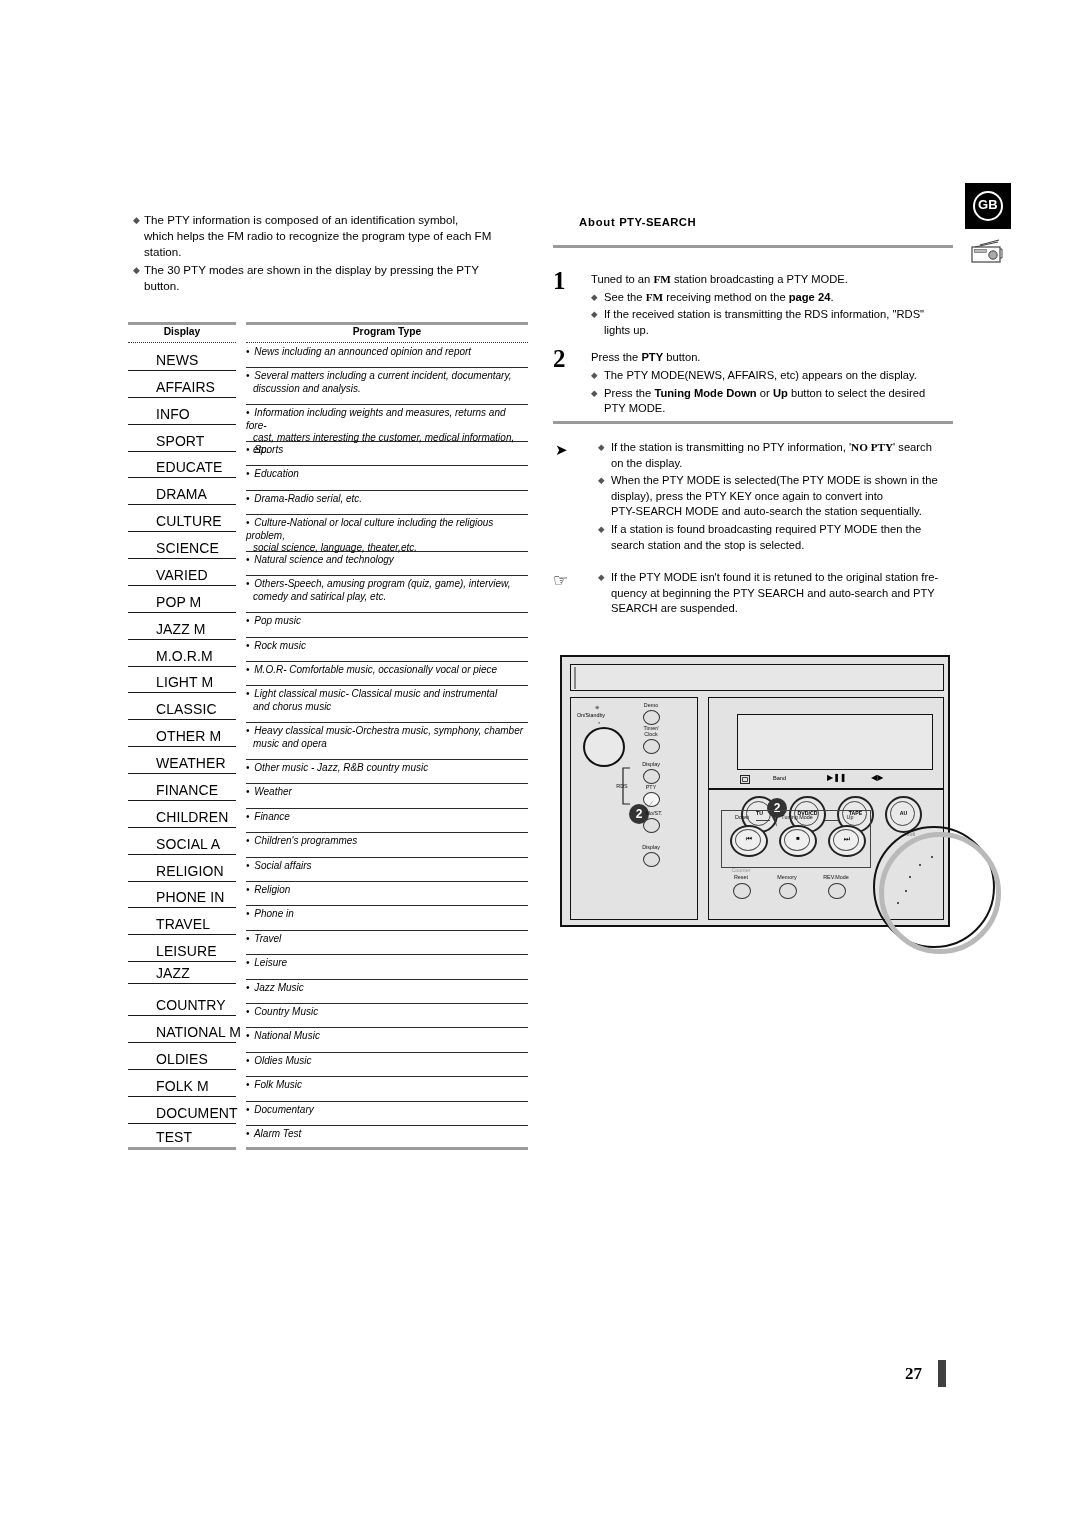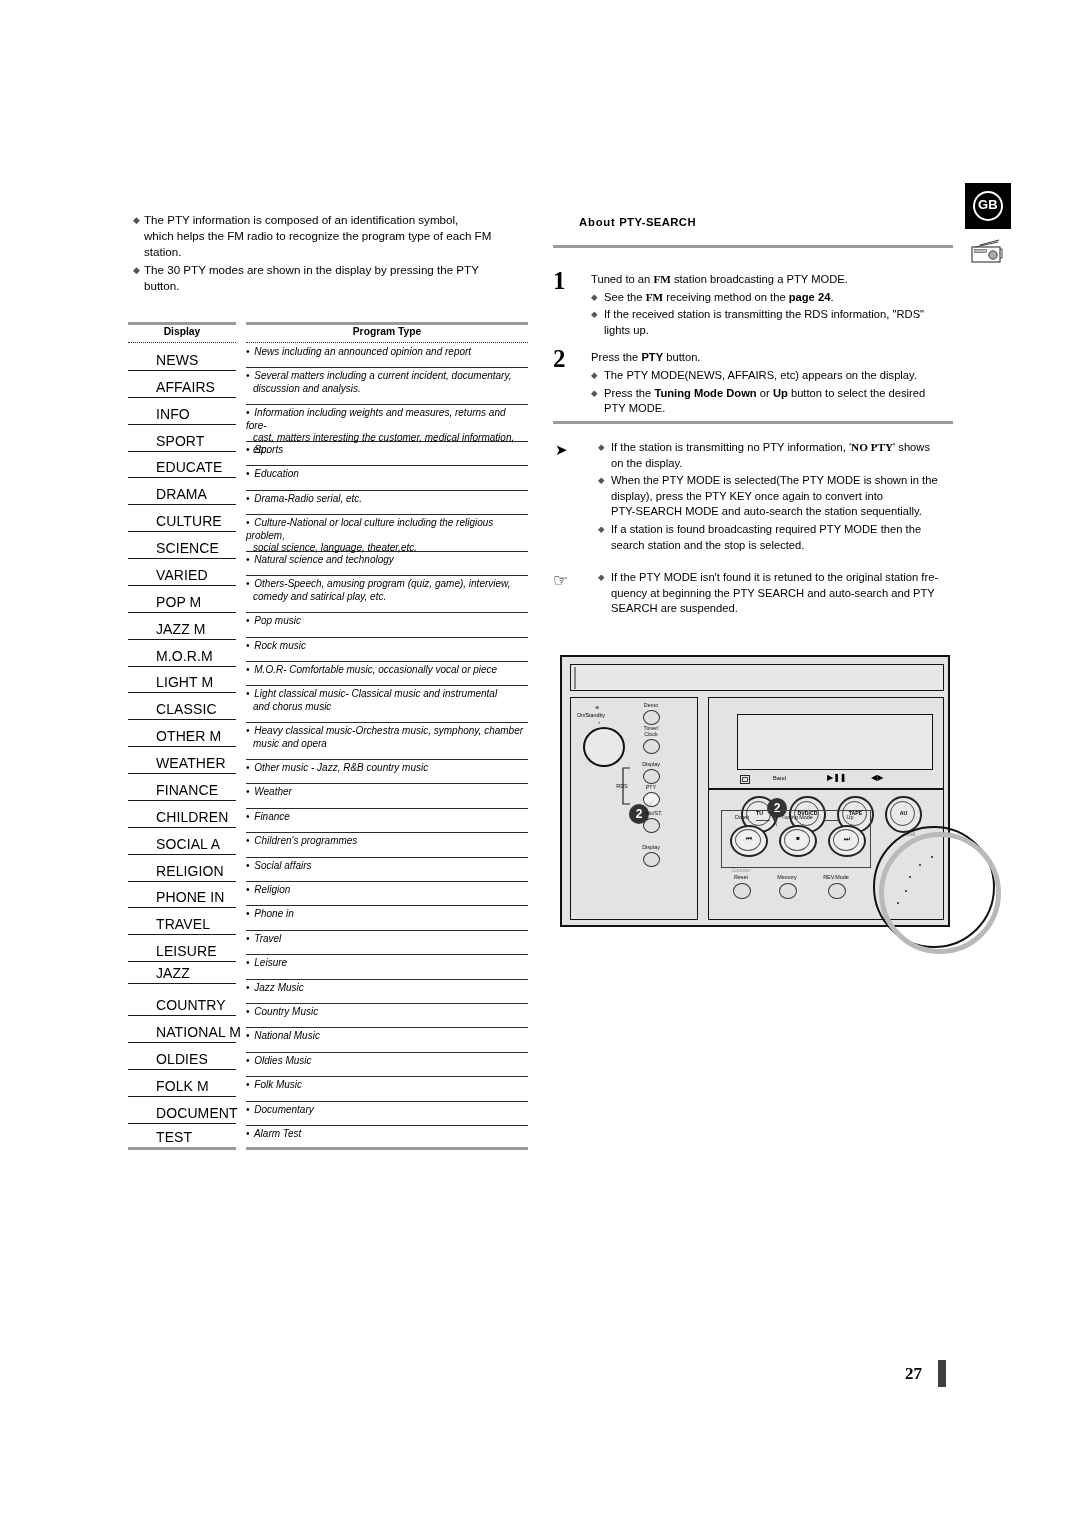--- a/index.html
+++ b/index.html
@@ -518,21 +518,21 @@
     </div>
 
     <div id="rule2"></div>
 
     <div id="notes">
       <div class="note">
         <div class="gl">➤</div>
         <div class="nbody">
           <div class="sub">
             <span class="dia">◆</span>
-            <span>If the station is transmitting no PTY information, '</span><span class="serif-b">NO PTY</span><span>' shows</span>
+            <span>If the station is transmitting no PTY information, '</span><span class="serif-b">NO PTY</span><span>' search</span>
             <div>on the display.</div>
           </div>
           <div class="sub">
             <span class="dia">◆</span>
             <span>When the PTY MODE is selected(The PTY MODE is shown in  the</span>
             <div>display), press the PTY KEY once again to convert into</div>
             <div>PTY-SEARCH MODE and auto-search the station sequentially.</div>
           </div>
           <div class="sub">
             <span class="dia">◆</span>

